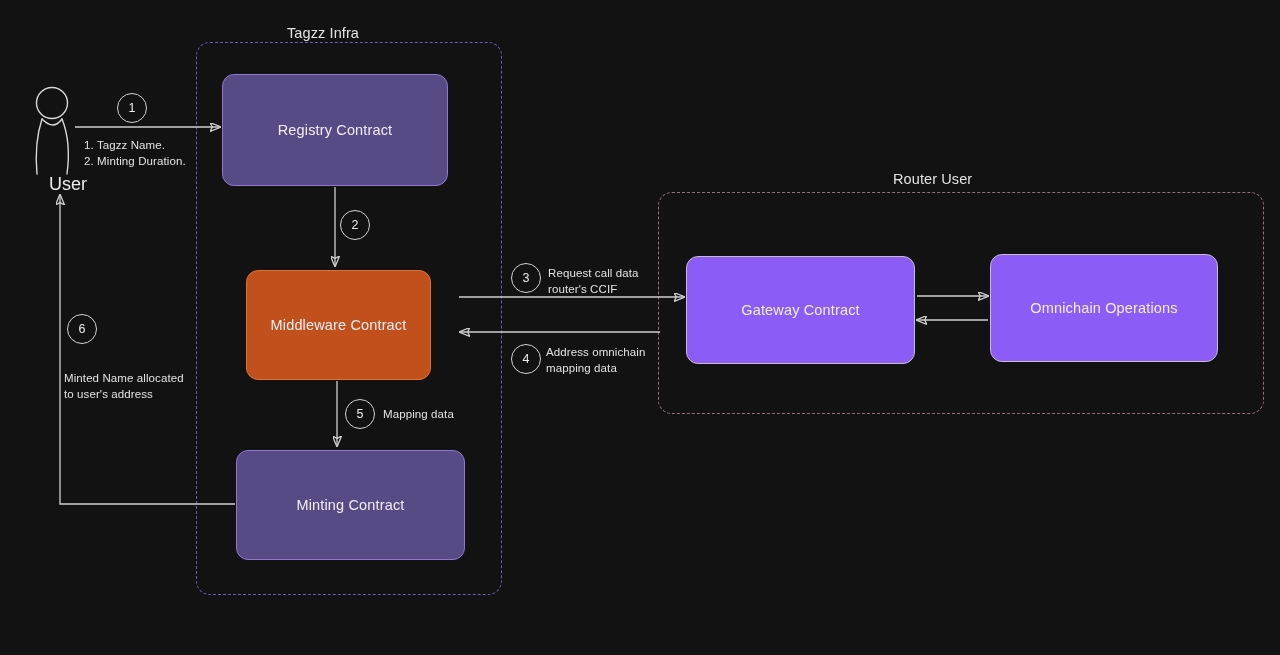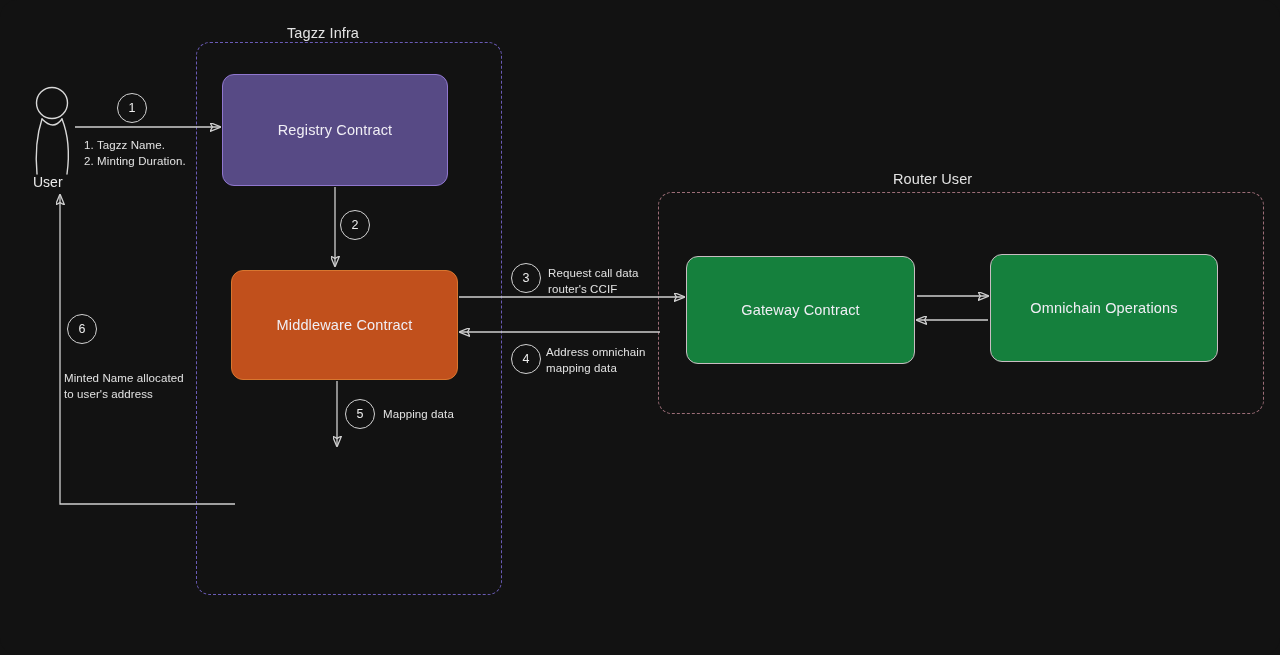--- a/index.html
+++ b/index.html
@@ -52,21 +52,21 @@
   }
   .node .node-label {
     font-size: 14.5px;
     color: #f0eef5;
     letter-spacing: .15px;
     line-height: 1.25;
     padding: 0 10px;
   }
   .node.purple  { background: #574a85; border-color: #9077cf; }
   .node.orange  { background: #c1501c; border-color: #d8762f; }
-  .node.maroon  { background: #15803d; border-color: #c9bcc2; }
+  .node.maroon  { background: #8b5cf6; border-color: #c9bcc2; }
 
   
   svg.wires {
     position: absolute;
     left: 0; top: 0;
     width: 1280px; height: 655px;
     overflow: visible;
     pointer-events: none;
   }
   svg.wires line, svg.wires path, svg.wires polyline {
@@ -96,23 +96,24 @@
     line-height: 1.42;
     color: #e2e2e2;
     white-space: pre-line;
     letter-spacing: .1px;
   }
 
   
   .actor { position: absolute; }
   .actor-name {
     position: absolute;
-    font-size: 14px;
+    font-size: 18px;
     color: #ebebeb;
     white-space: nowrap;
+    margin-left: 16px;
   }
 </style>
 </head>
 <body>
 
 <div id="canvas">
 
   <div class="group-title" style="left:287px; top:25px;">Tagzz Infra</div>
   <div class="group-box" style="left:196px; top:42px; width:304px; height:551px; border-color:#6a5bb5;"></div>
 
@@ -126,24 +127,27 @@
       <path d="M40 33 C 46 48, 48 66, 45 88" stroke="#d8d8d8" stroke-width="1.4" fill="none" stroke-linecap="round"></path>
       <path d="M20 33 C 28 41, 34 41, 40 33" stroke="#d8d8d8" stroke-width="1.4" fill="none" stroke-linecap="round"></path>
     </svg>
   </div>
   <div class="actor-name" style="left:33px; top:174px;">User</div>
 
   <div class="node purple" style="left:222px; top:74px; width:226px; height:112px;align-items:center;">
     <span class="node-label">Registry Contract</span>
   </div>
 
-  <div class="node orange" style="left:231px; top:270px; width:227px; height:110px;text-align:right;">
+  <div class="node orange" style="left:246px; top:270px; width:185px; height:110px;text-align:right;">
     <span class="node-label">Middleware Contract</span>
   </div>
 
+  <div class="node purple" style="left:236px; top:450px; width:229px; height:110px;">
+    <span class="node-label">Minting Contract</span>
+  </div>
 
   <div class="node maroon" style="left:686px; top:256px; width:229px; height:108px;">
     <span class="node-label">Gateway Contract</span>
   </div>
 
   <div class="node maroon" style="left:990px; top:254px; width:228px; height:108px;">
     <span class="node-label">Omnichain Operations</span>
   </div>
 
   <svg class="wires">

